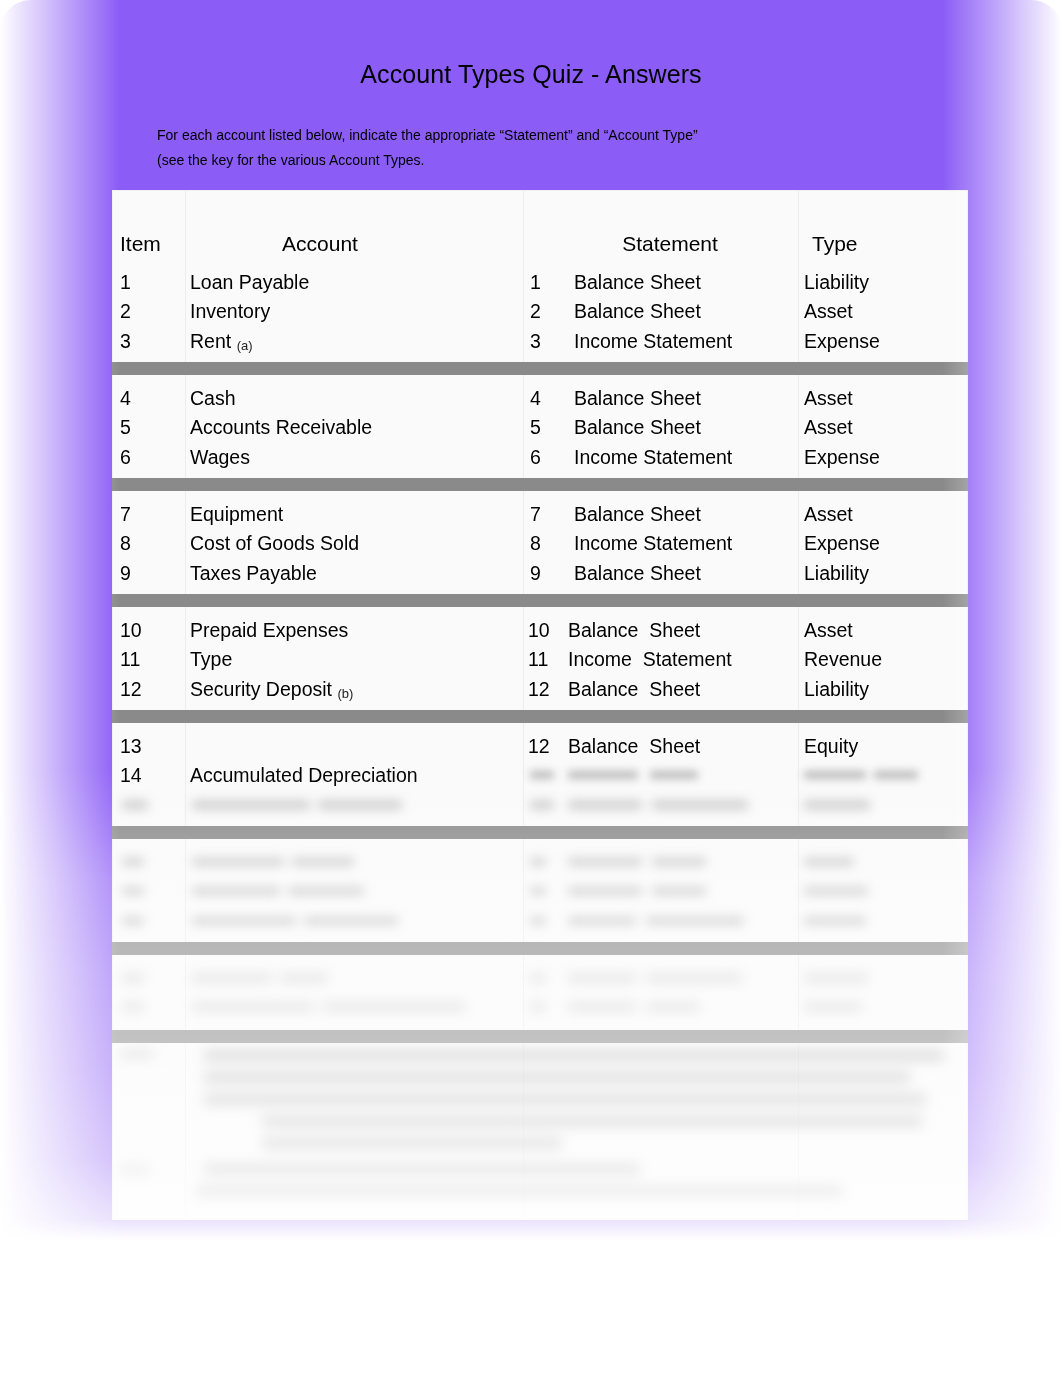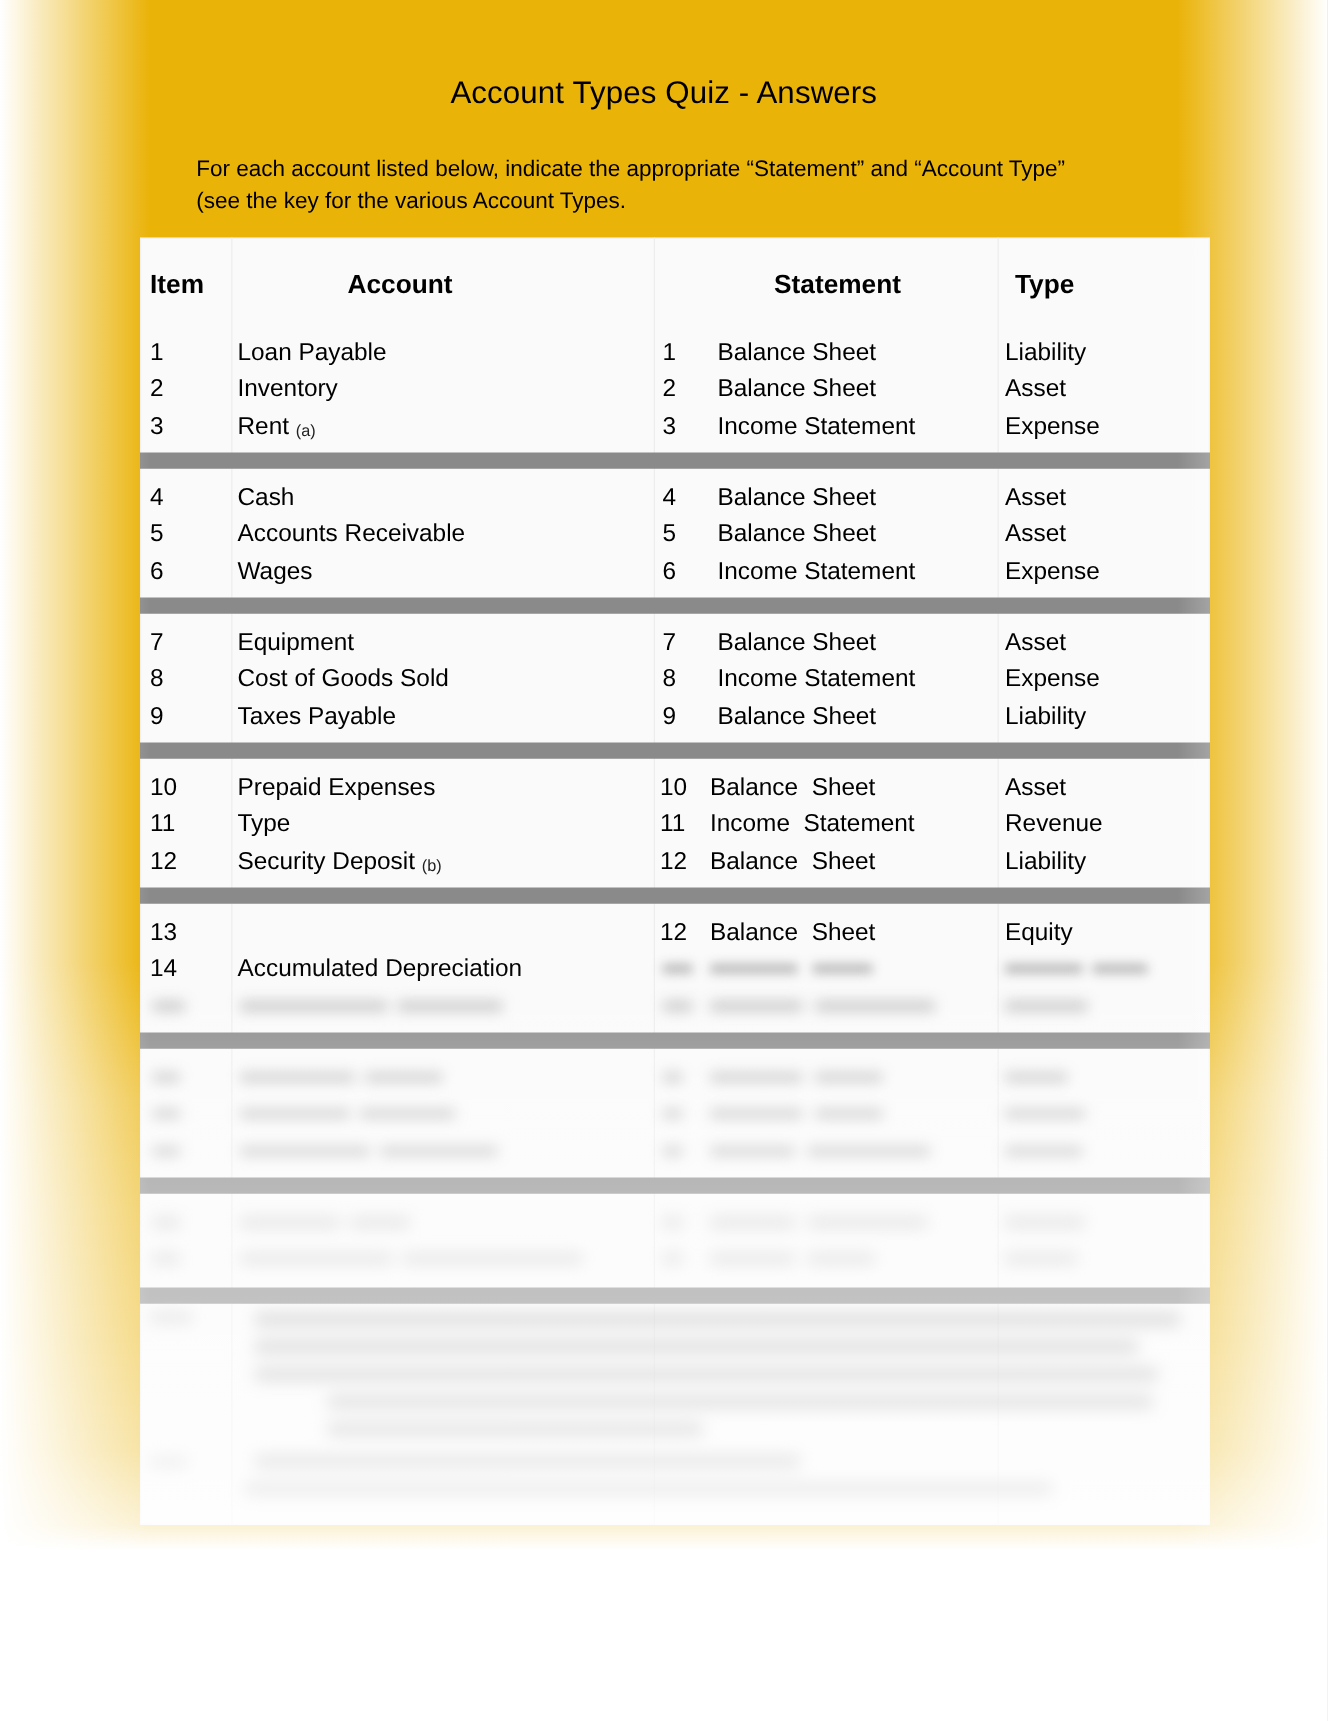--- a/index.html
+++ b/index.html
@@ -14,42 +14,43 @@
     font-family: "Liberation Sans", sans-serif;
     color: #000000;
     overflow: hidden;
   }
 
   #page {
     position: absolute;
     left: 0; top: 0;
     width: 1062px;
     height: 1377px;
-    background: #eab308;
+    background: #8b5cf6;
+    border-radius: 31px;
   }
 
   
   #doc-title {
     position: absolute;
     left: 0;
     top: 60px;
     width: 1062px;
     text-align: center;
     font-size: 25px;
     font-weight: 400;
     letter-spacing: 0.1px;
   }
 
   
   #intro {
     position: absolute;
     left: 157px;
     top: 123px;
     width: 800px;
-    font-size: 18px;
+    font-size: 14px;
     line-height: 25px;
     font-weight: 400;
   }
   #intro div { white-space: pre; }
 
   
   #table-wrap {
     position: absolute;
     left: 112px;
     top: 190px;
@@ -69,22 +70,22 @@
     top: 0;
     bottom: 0;
     width: 1px;
     background: #ededed;
   }
 
   
   .hdr {
     position: absolute;
     font-size: 21px;
-    font-weight: bold;
-    top: 26px;
+    font-weight: normal;
+    top: 42px;
   }
   #hdr-item   { left: 8px;   width: 70px;  text-align: left; }
   #hdr-acct   { left: 78px;  width: 260px; text-align: center; }
   #hdr-stmt   { left: 418px; width: 280px; text-align: center; }
   #hdr-type   { left: 700px; width: 150px; text-align: left; }
 
   
   .grp { position: absolute; left: 0; width: 856px; }
   .row {
     position: relative;

